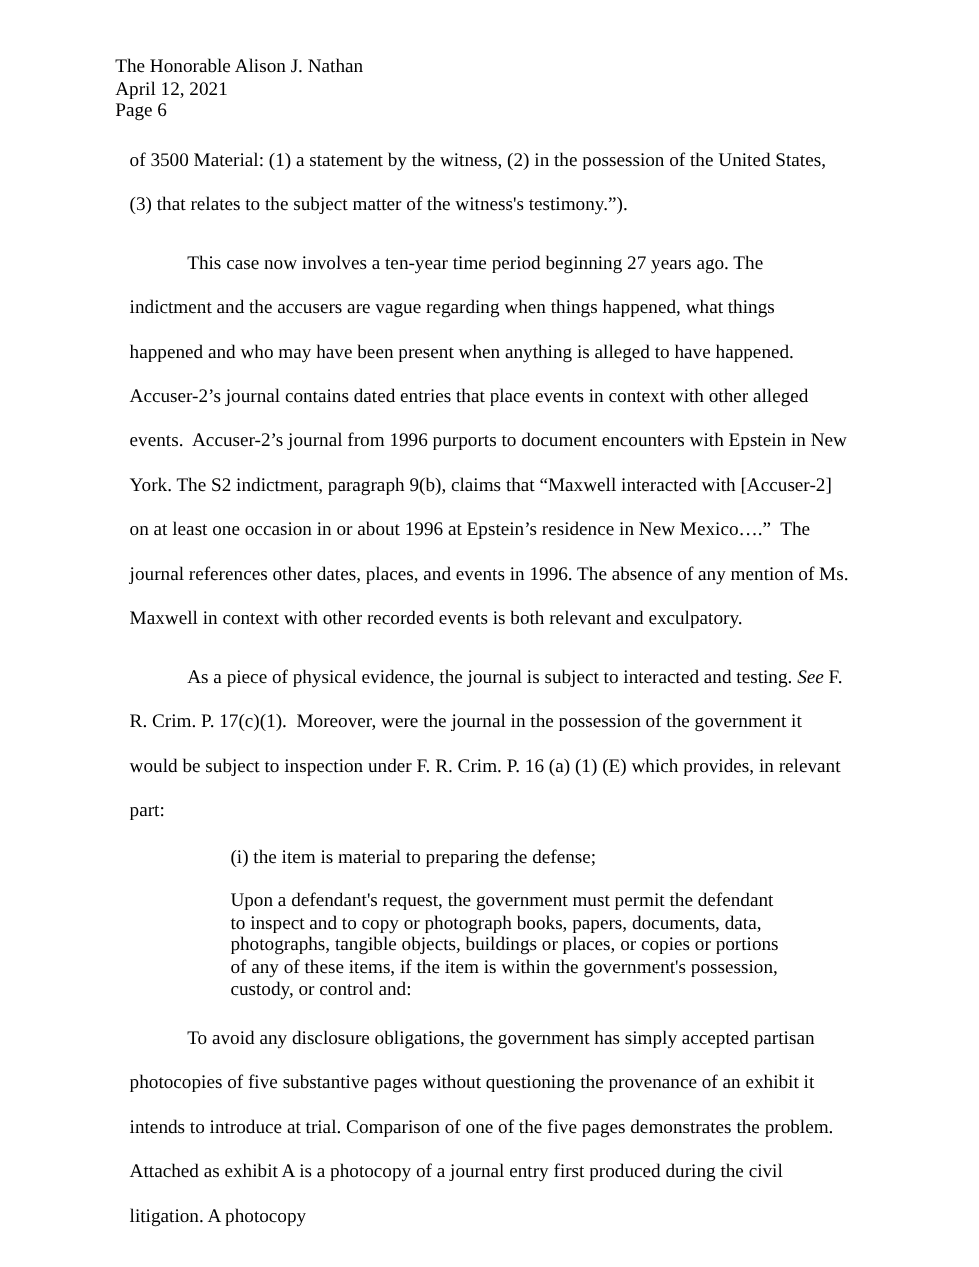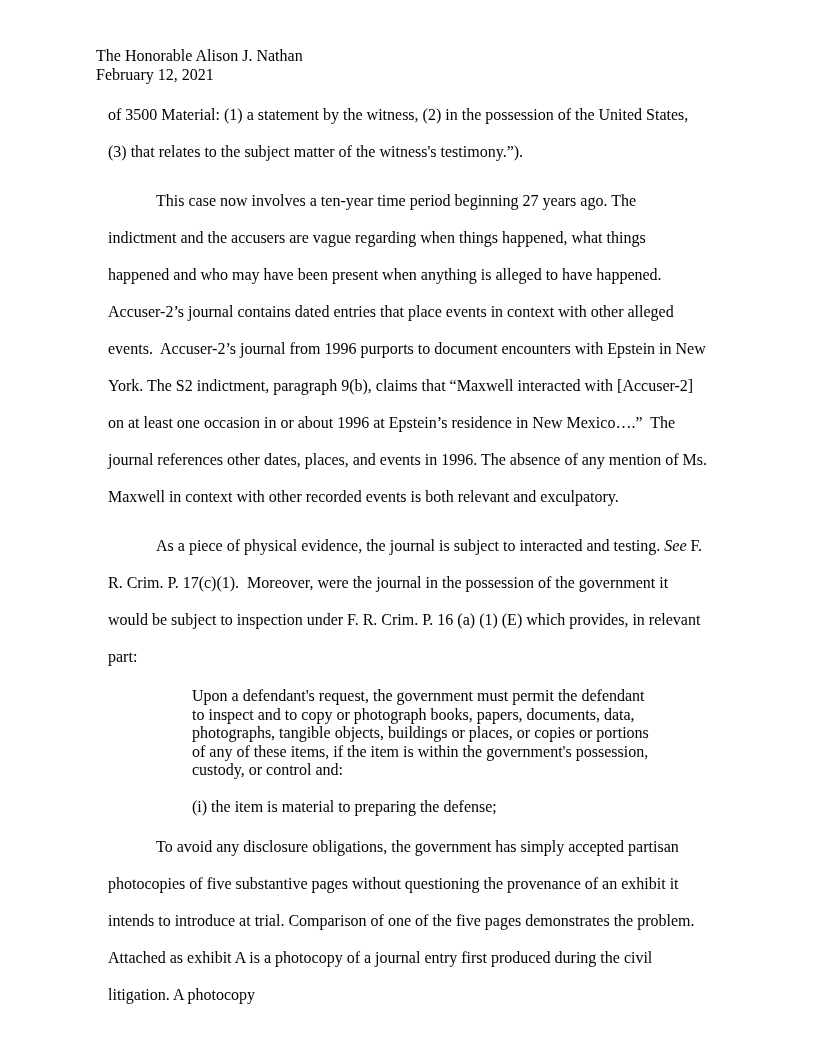--- a/index.html
+++ b/index.html
@@ -33,33 +33,34 @@
   .block-quote p:last-child { margin-bottom: 0; }
   em { font-style: italic; }
 </style>
 </head>
 <body>
 
 <div class="page">
 
   <header class="letter-header">
     <div>The Honorable Alison J. Nathan</div>
-    <div>February 12, 2021</div>
+    <div>April 12, 2021</div>
+    <div>Page 6</div>
   </header>
 
   <main class="letter-body">
 
     <p>of 3500 Material: (1) a statement by the witness, (2) in the possession of the United States, (3) that relates to the subject matter of the witness's testimony.”).</p>
 
     <p class="indent">This case now involves a ten-year time period beginning 27 years ago. The indictment and the accusers are vague regarding when things happened, what things happened and who may have been present when anything is alleged to have happened. Accuser-2’s journal contains dated entries that place events in context with other alleged events.  Accuser-2’s journal from 1996 purports to document encounters with Epstein in New York. The S2 indictment, paragraph 9(b), claims that “Maxwell interacted with [Accuser-2] on at least one occasion in or about 1996 at Epstein’s residence in New Mexico….”  The journal references other dates, places, and events in 1996. The absence of any mention of Ms. Maxwell in context with other recorded events is both relevant and exculpatory.</p>
 
     <p class="indent"><span>As a piece of physical evidence, the journal is subject to interacted and testing. </span><em>See</em><span> F. R. Crim. P. 17(c)(1).  Moreover, were the journal in the possession of the government it would be subject to inspection under F. R. Crim. P. 16 (a) (1) (E) which provides, in relevant part:</span></p>
 
     <div class="block-quote">
+      <p>(i) the item is material to preparing the defense;</p>
       <p>Upon a defendant's request, the government must permit the defendant to inspect and to copy or photograph books, papers, documents, data, photographs, tangible objects, buildings or places, or copies or portions of any of these items, if the item is within the government's possession, custody, or control and:</p>
-      <p>(i) the item is material to preparing the defense;</p>
     </div>
 
     <p class="indent">To avoid any disclosure obligations, the government has simply accepted partisan photocopies of five substantive pages without questioning the provenance of an exhibit it intends to introduce at trial. Comparison of one of the five pages demonstrates the problem. Attached as exhibit A is a photocopy of a journal entry first produced during the civil litigation. A photocopy</p>
 
   </main>
 
 </div>
 
 </body></html>

